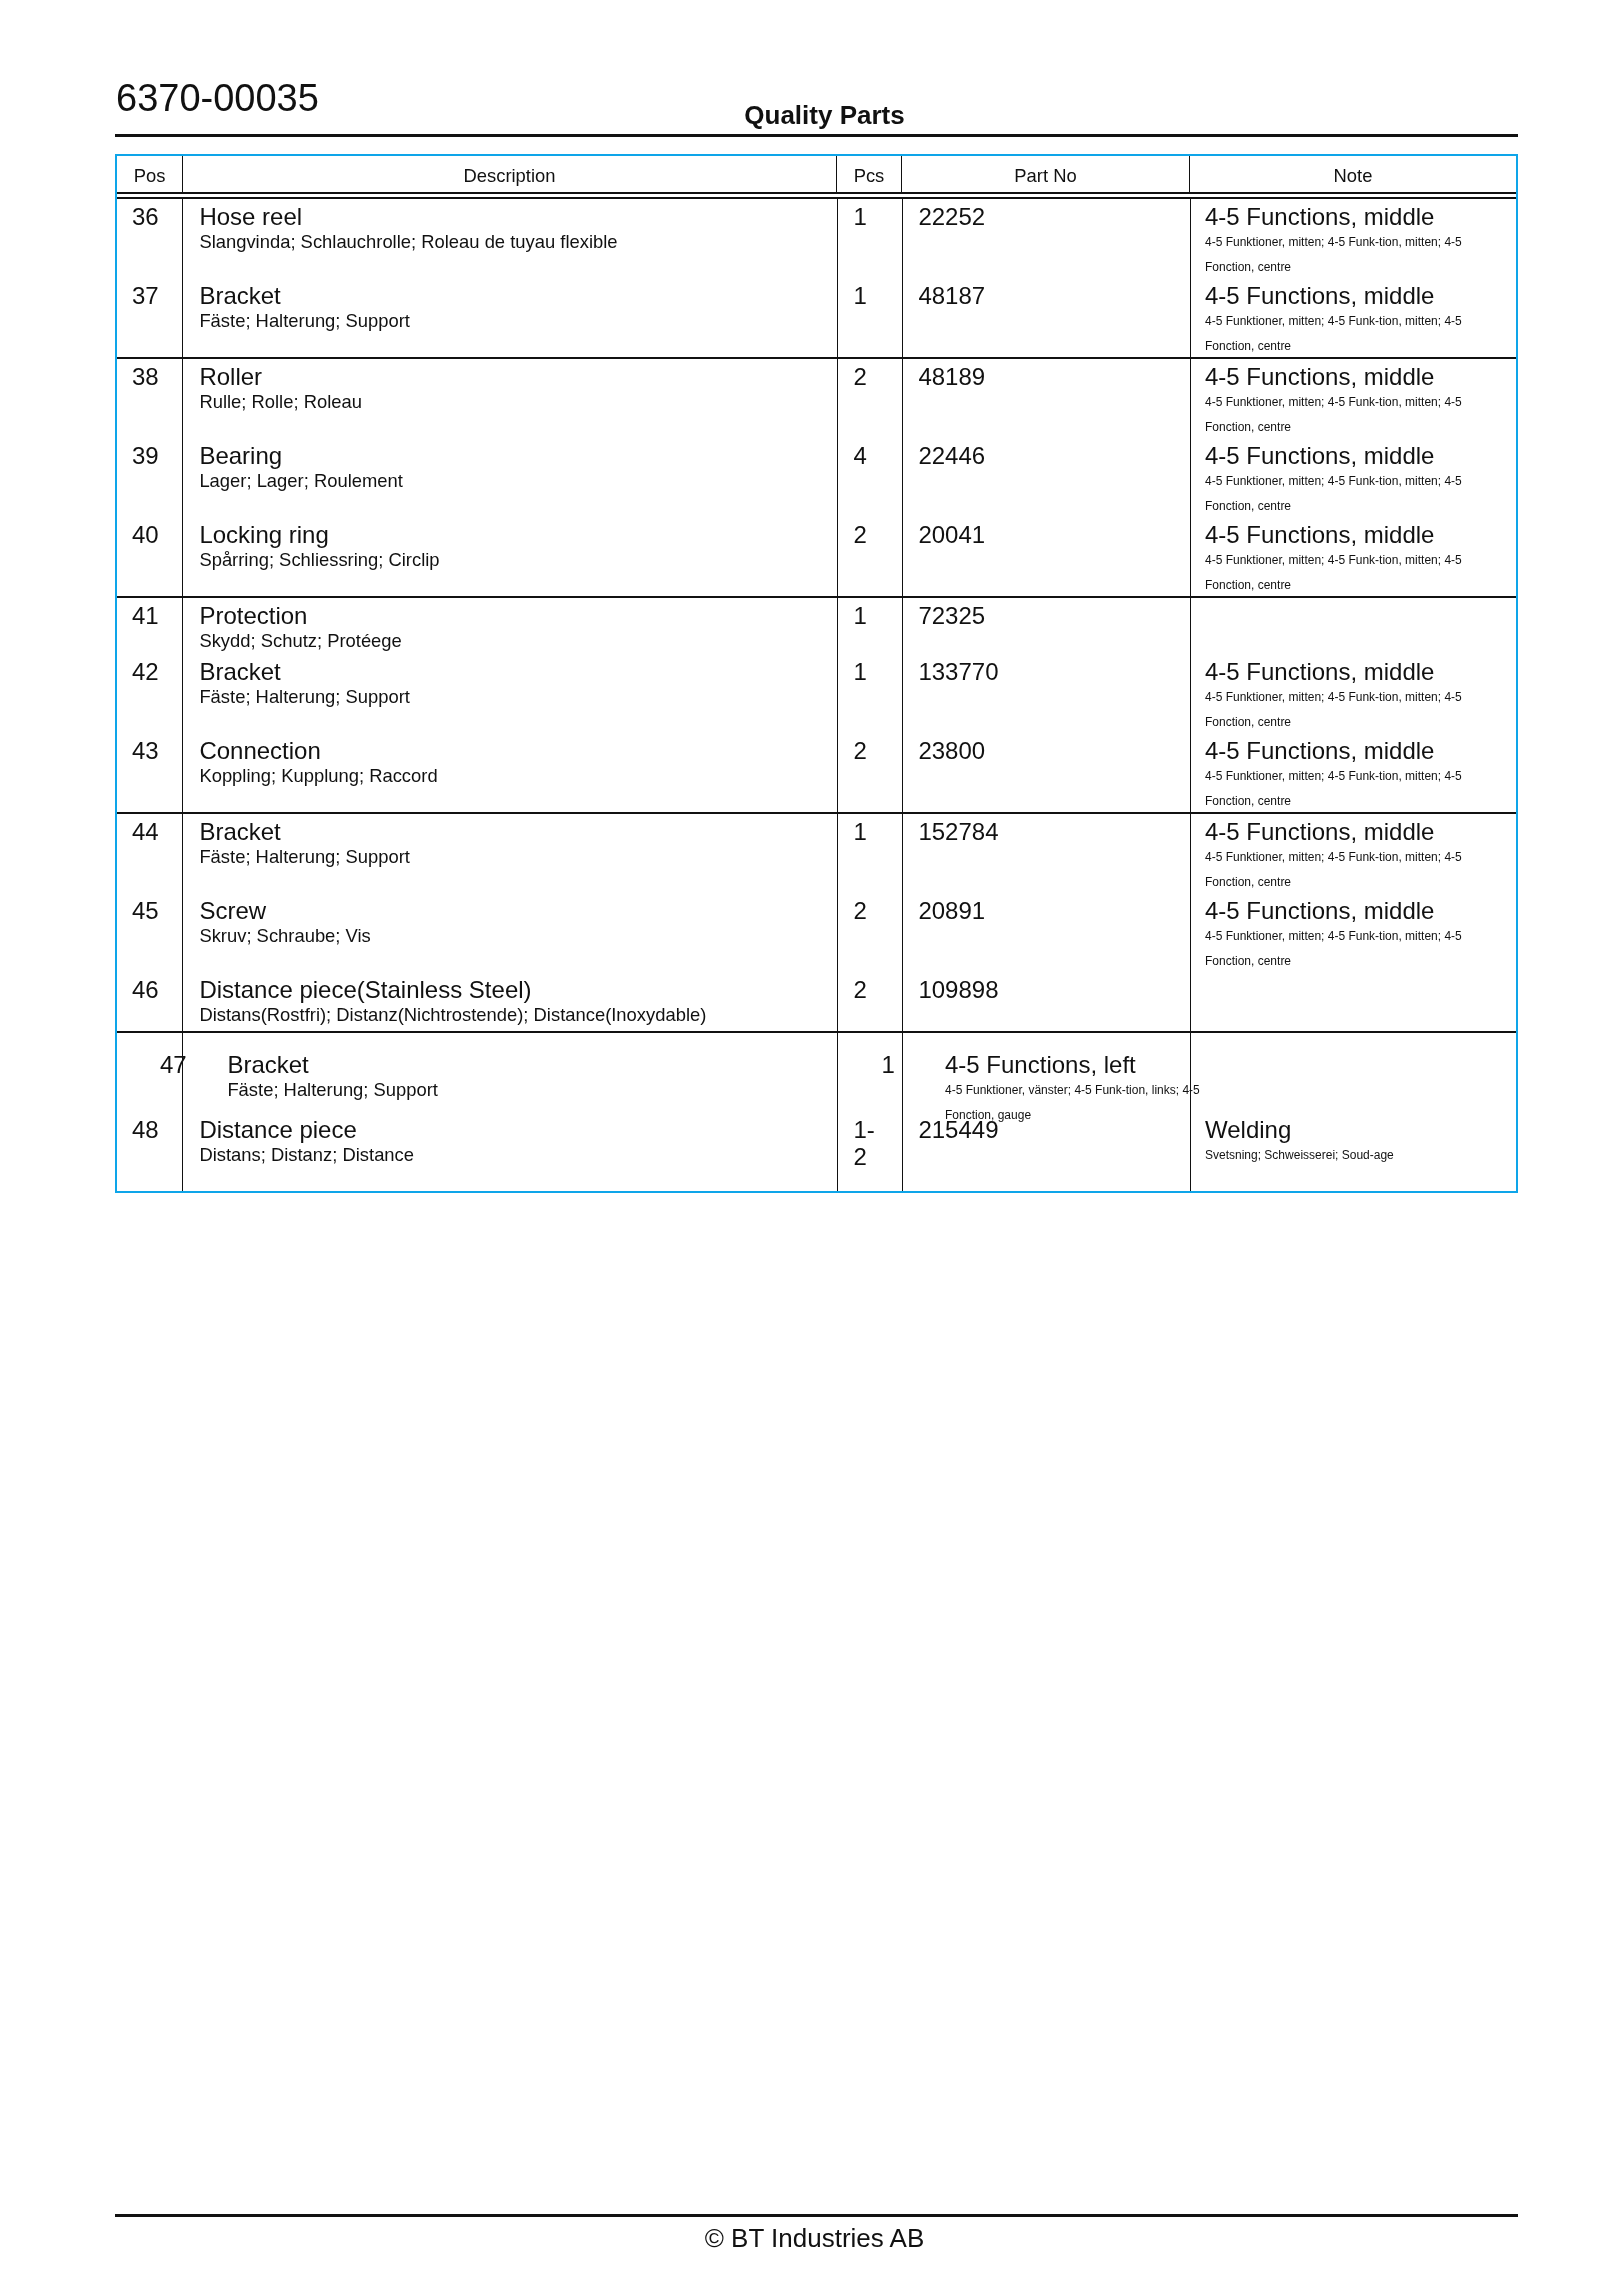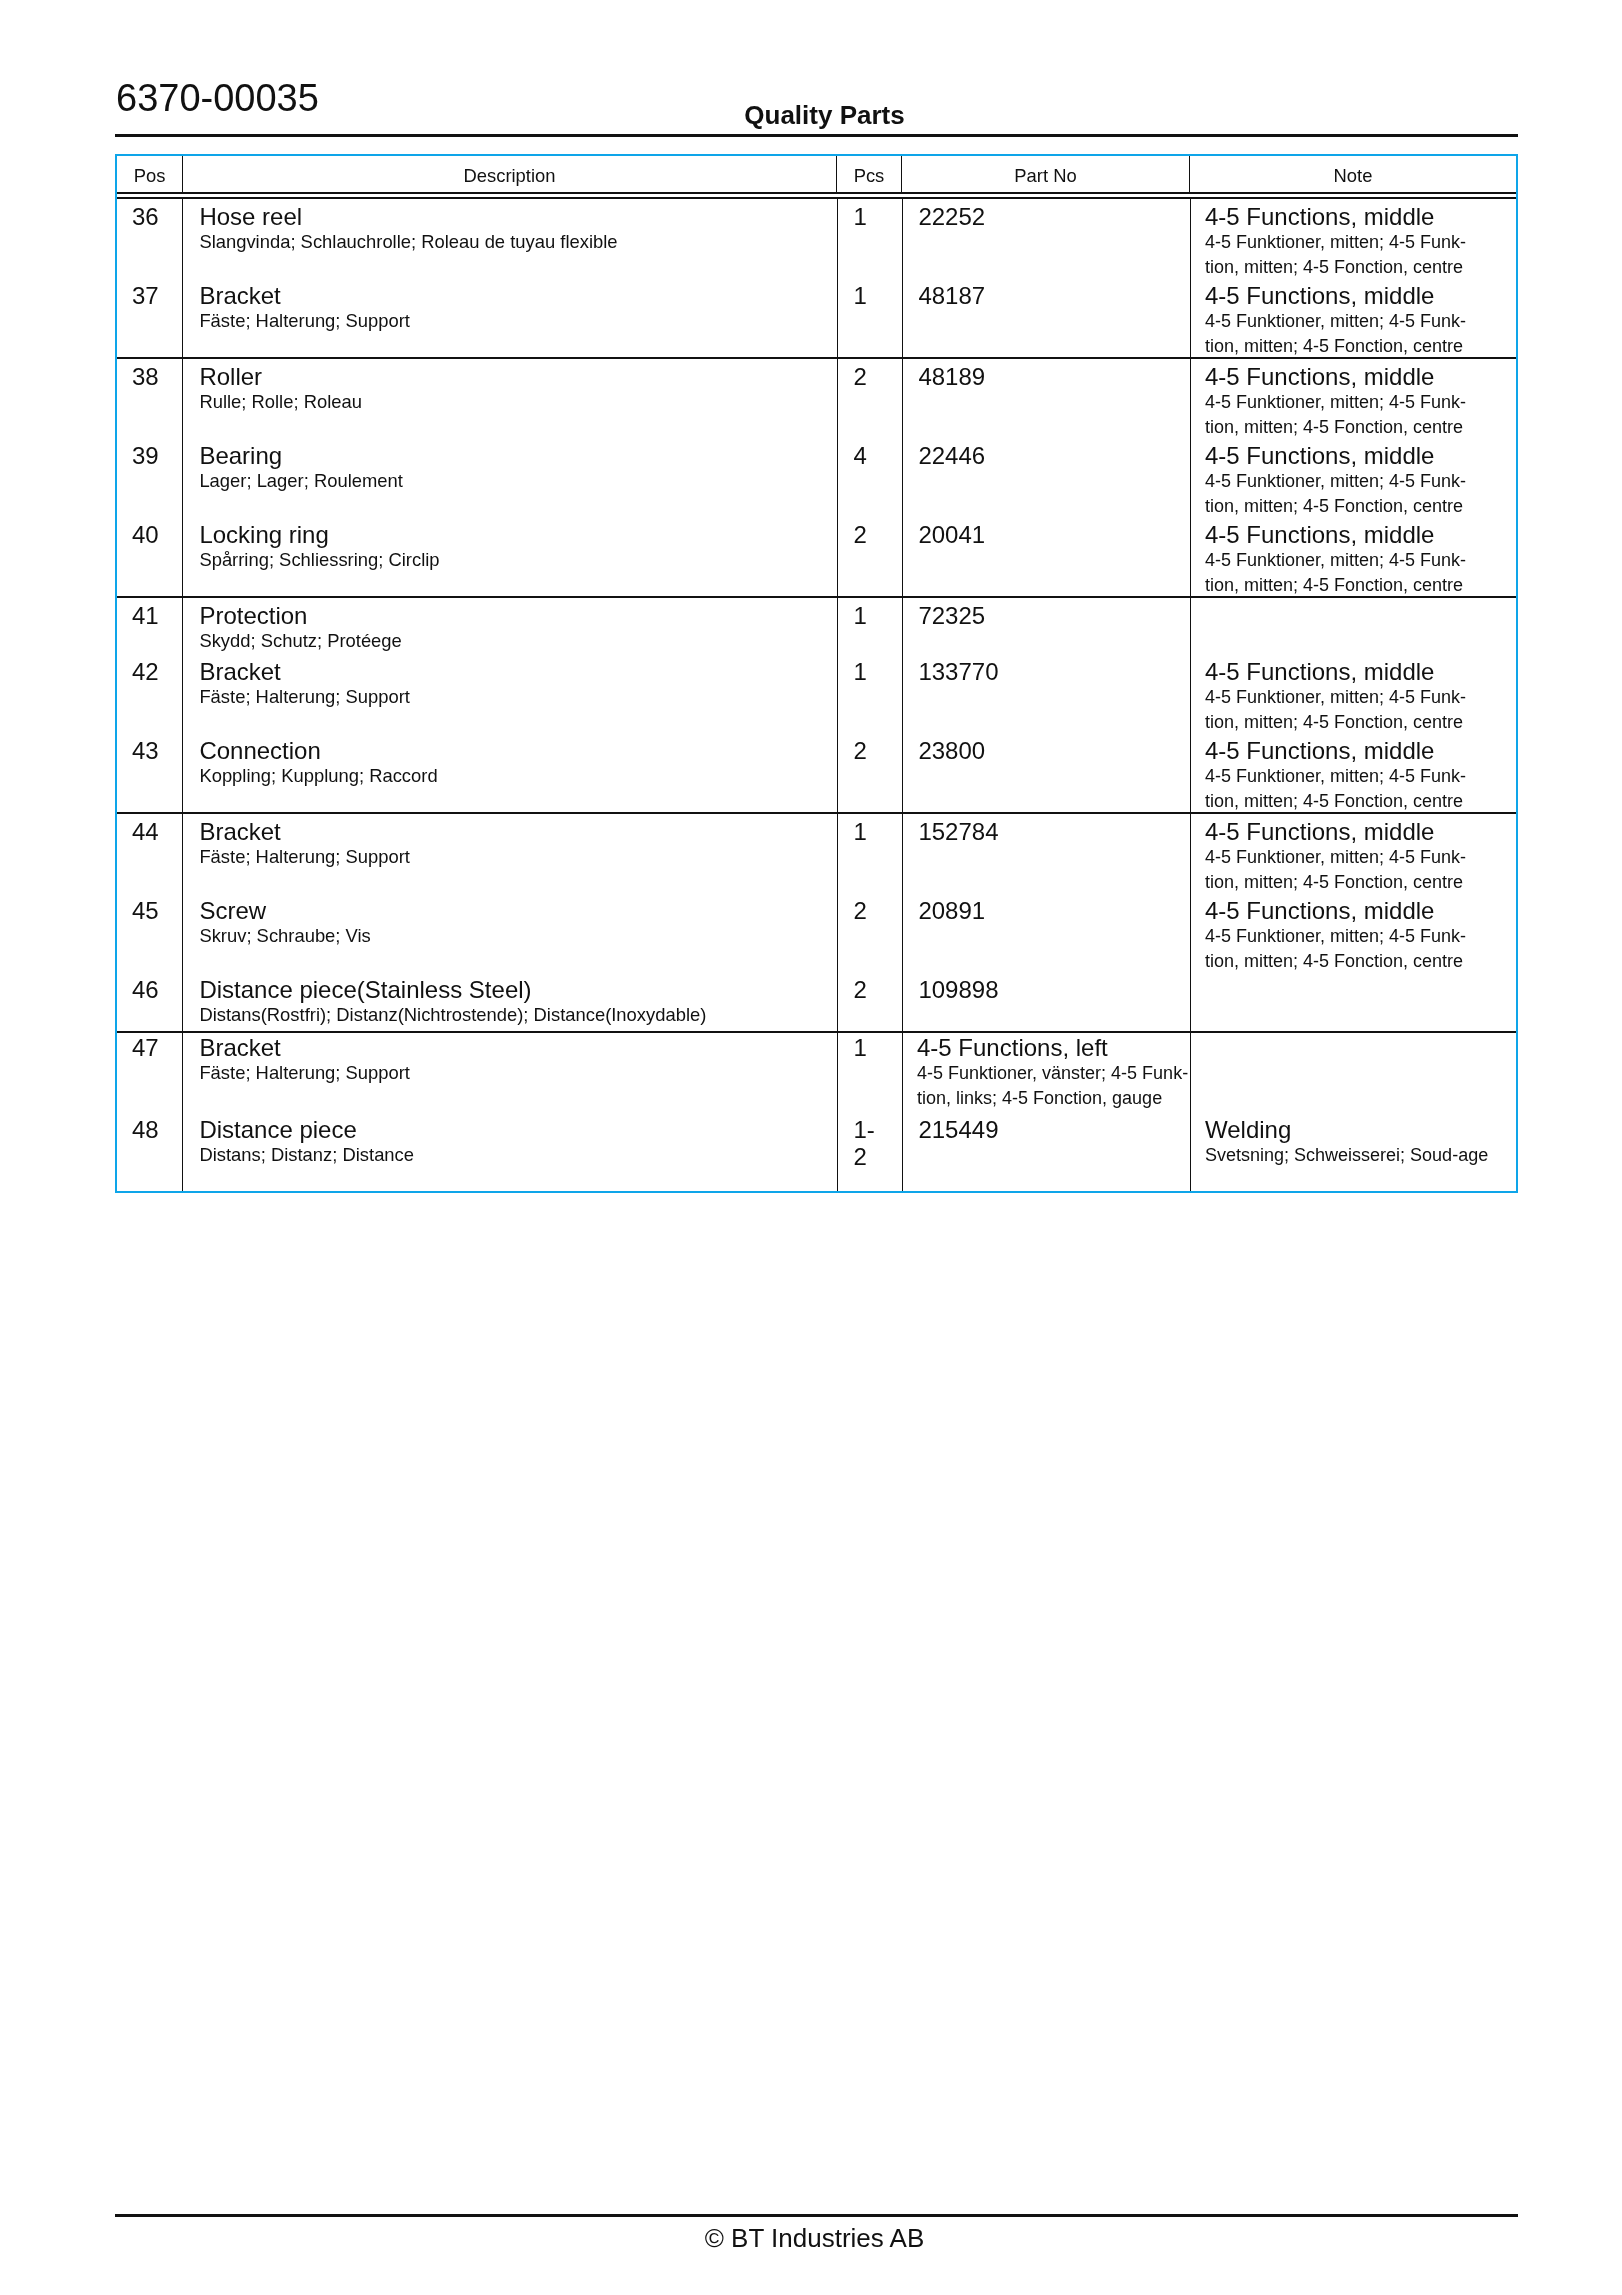--- a/index.html
+++ b/index.html
@@ -114,21 +114,21 @@
       font-size: 24px;
       line-height: 27px;
       display: block;
     }
     .sub-text {
       font-size: 18.4px;
       line-height: 24.5px;
       display: block;
     }
     .note-sub {
-      font-size: 18px;
+      font-size: 12px;
       line-height: 24.5px;
       display: block;
       width: 286px;
     }
     .pcs-text {
       font-size: 24px;
       line-height: 27px;
       display: block;
       width: 27px;
       word-break: break-all;
@@ -410,21 +410,21 @@
           </div>
         </div>
       </div>
       <div class="group">
         <div class="group-lines">
           <div class="vline" style="left: 65px;"></div>
           <div class="vline" style="left: 720px;"></div>
           <div class="vline" style="left: 785px;"></div>
           <div class="vline" style="left: 1073px;"></div>
         </div>
-        <div class="row" style="height: 79px; padding-top: 1px; box-sizing: border-box;">
+        <div class="row" style="height: 79px; padding-top: 18px; box-sizing: border-box; margin-left: 28px;">
           <div class="cell col-pos">
             <span class="main-text">47</span>
           </div>
           <div class="cell col-desc">
             <span class="main-text">Bracket</span>
             <span class="sub-text">Fäste; Halterung; Support</span>
           </div>
           <div class="cell col-pcs">
             <span class="pcs-text">1</span>
           </div>

